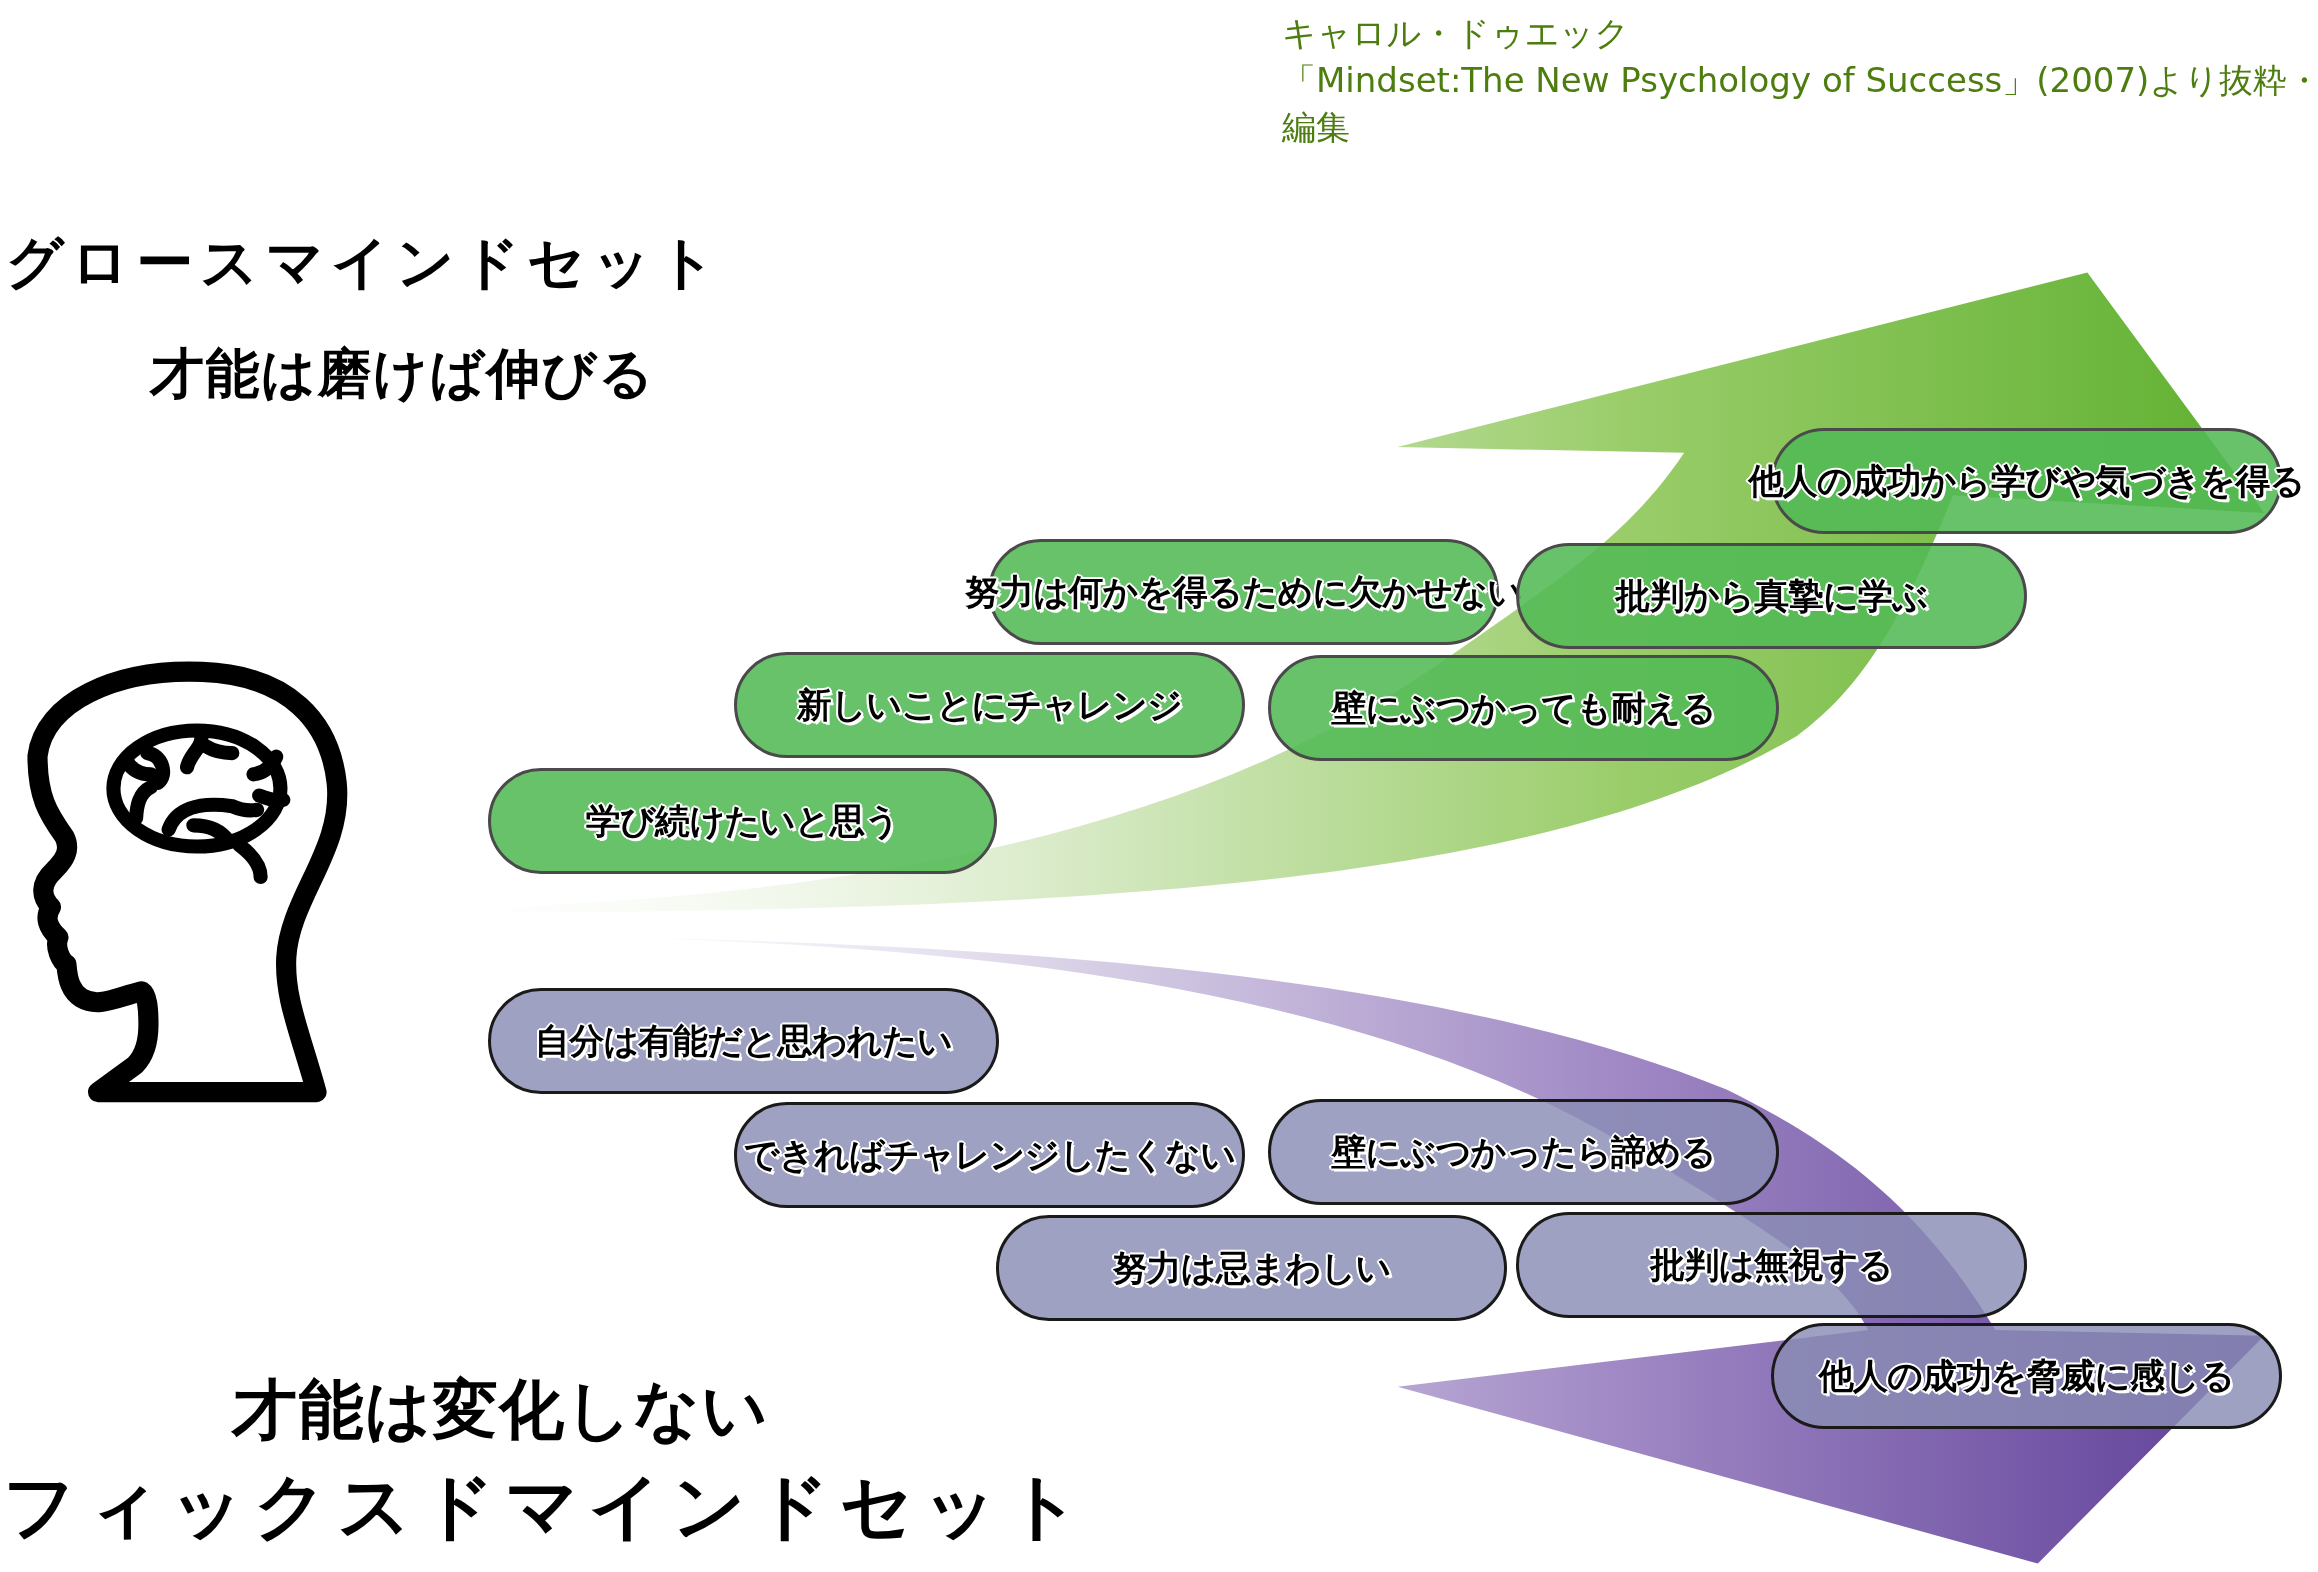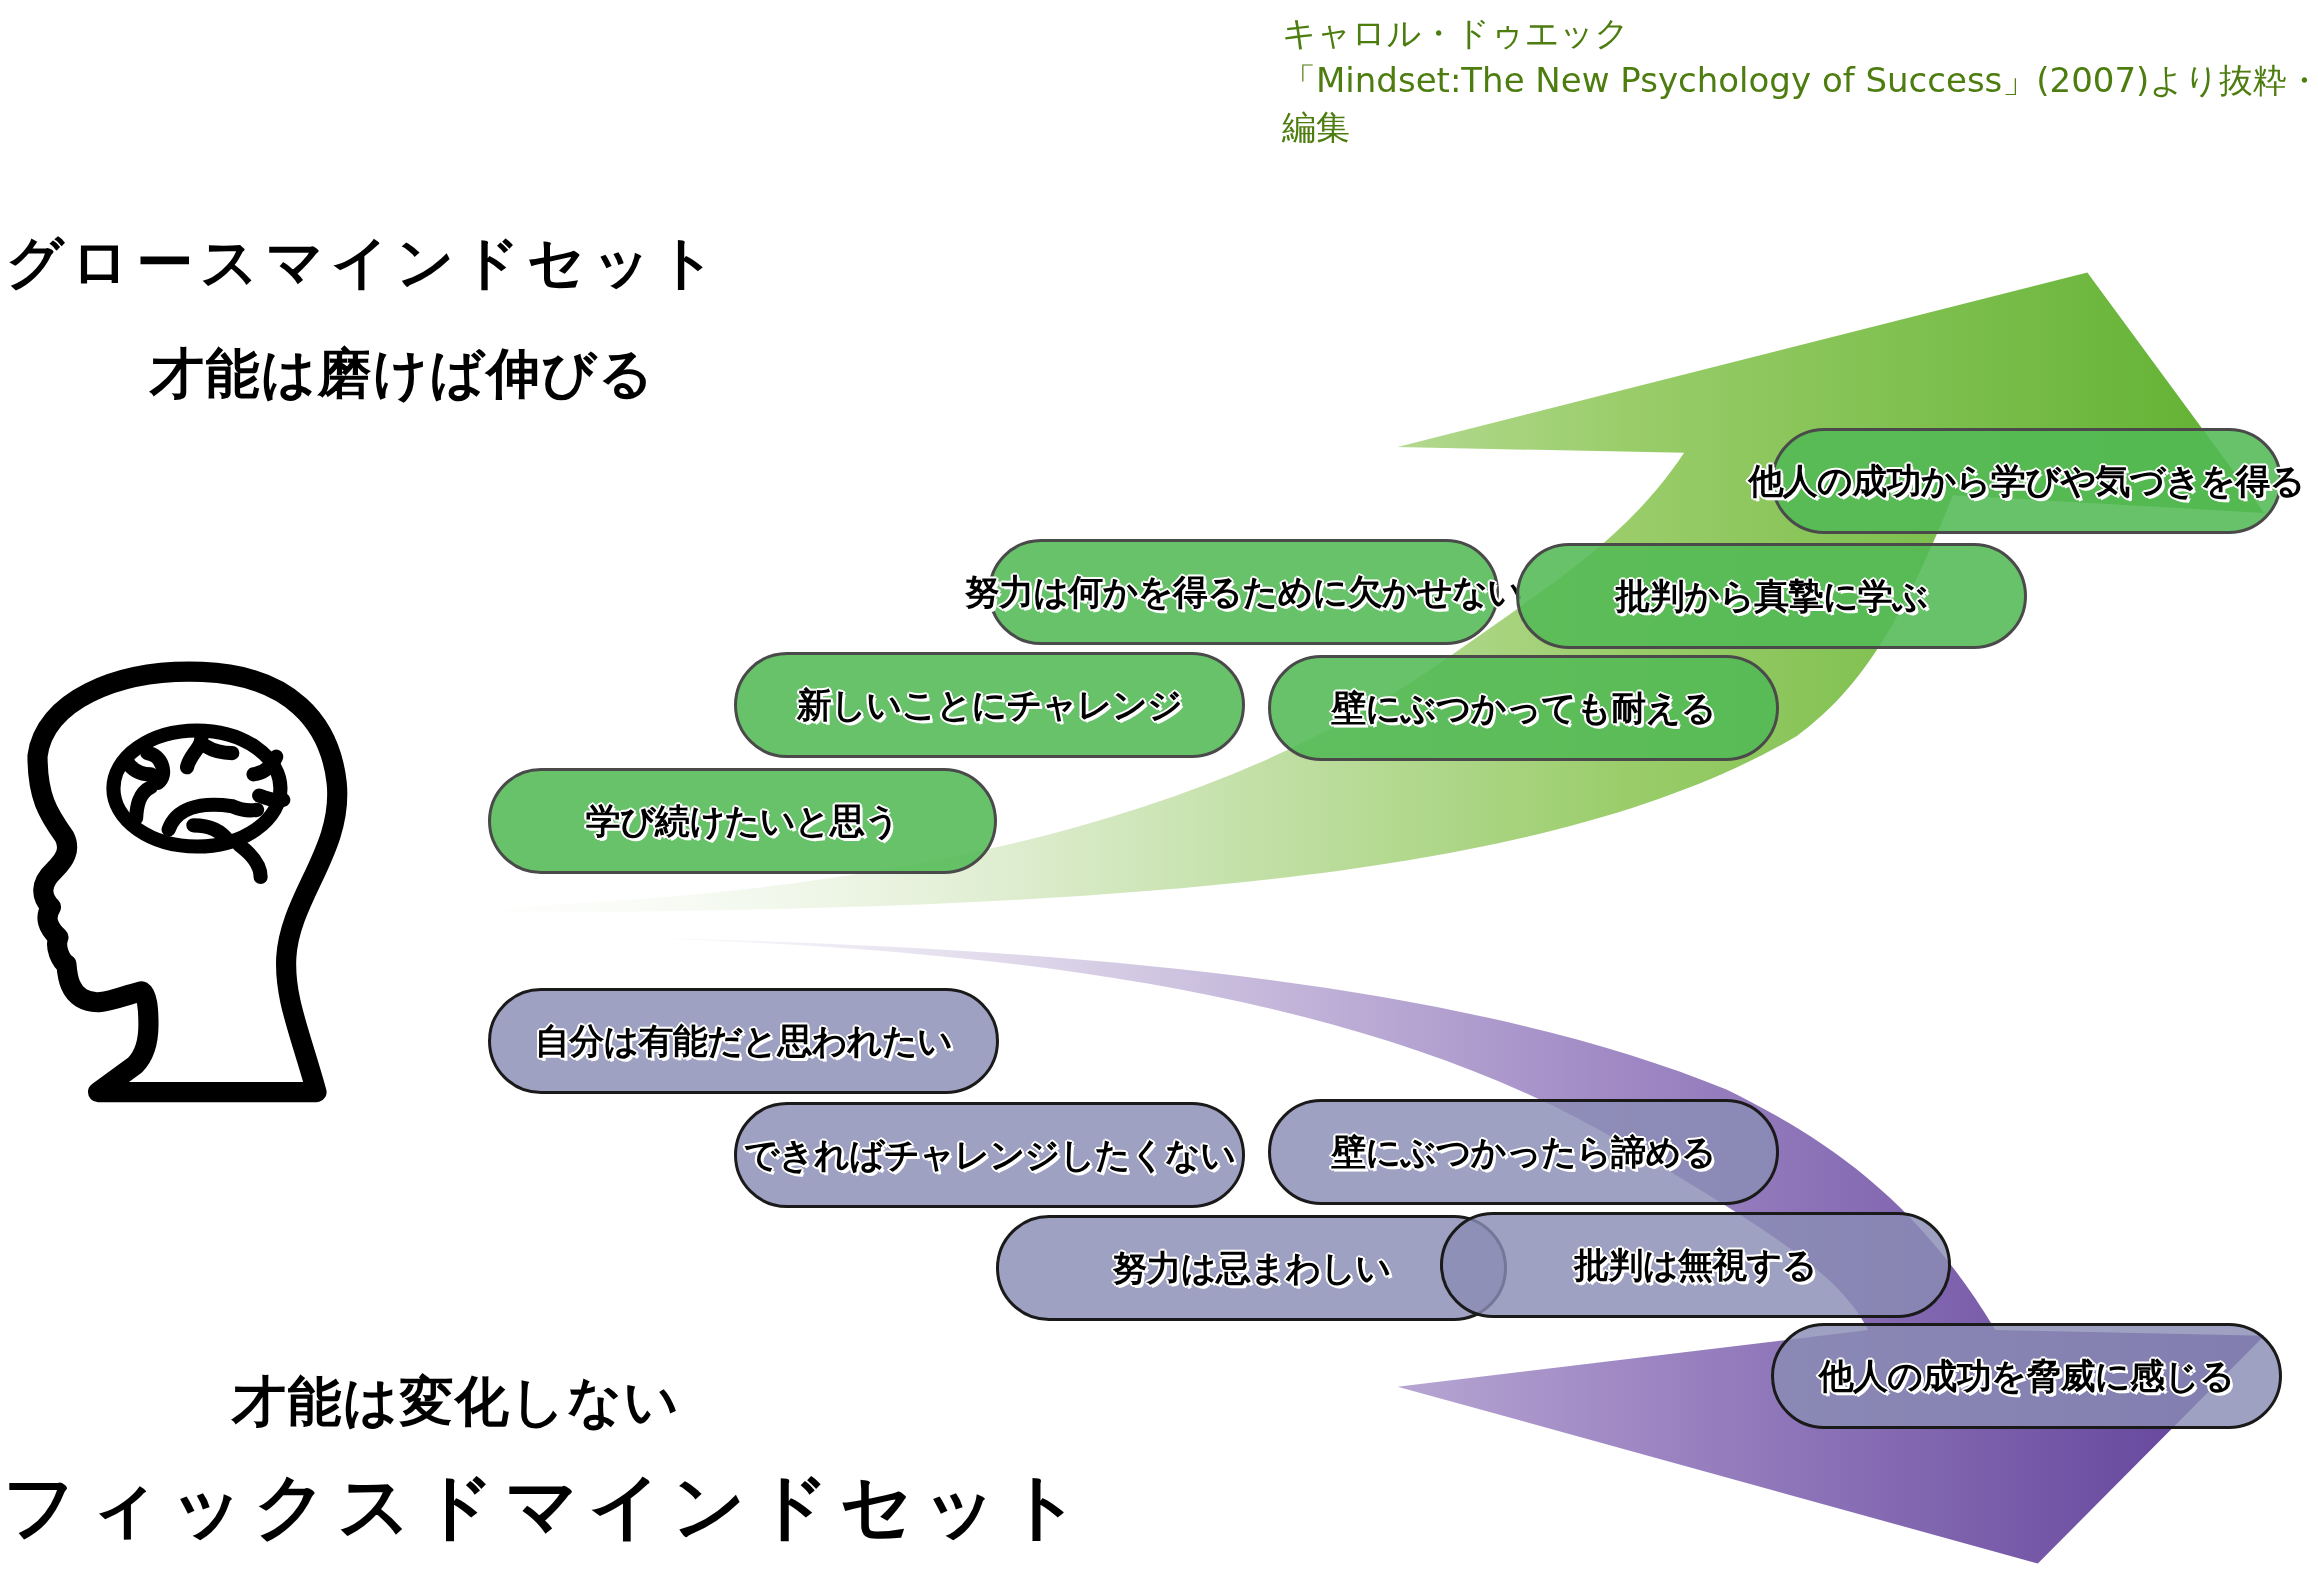--- a/index.html
+++ b/index.html
@@ -7,21 +7,21 @@
            font-family: "DejaVu Sans", "Liberation Sans", sans-serif; }
     #arrows { position: absolute; left: 0; top: 0; }
     .citation { position: absolute; left: 1258px; top: 10px; width: 1047px;
                 font-family: "DejaVu Sans", "Liberation Sans", sans-serif;
                 font-size: 34px; line-height: 47px; color: #4d7c0f; margin-left: 24px; }
     .citation div { white-space: nowrap; }
     .heading { position: absolute; font-weight: bold; color: #000; white-space: nowrap;
                font-family: "DejaVu Sans", "Liberation Sans", sans-serif; }
     .growth-title { left: 5.7px; top: 225px; font-size: 57px; letter-spacing: 7px; }
     .growth-sub { left: 150px; top: 338px; font-size: 54px; letter-spacing: 1.4px; }
-    .fixed-sub { left: 232px; top: 1366px; font-size: 54px; letter-spacing: 1.4px; }
+    .fixed-sub { left: 232px; top: 1366px; font-size: 65px; letter-spacing: 1.4px; }
     .fixed-title { left: 2.8px; top: 1459px; font-size: 72px; letter-spacing: 10px; }
     .head-icon { position: absolute; left: 20px; top: 654px; width: 368px; width: 368px; height: 453px; }
     .pill { position: absolute; height: 106px; border-radius: 53px / 53px;
             display: flex; align-items: center; justify-content: center;
             box-sizing: border-box; }
     .pill.green { background: rgba(82, 185, 85, 0.88); border: 3.5px solid #4a4a4a; }
     .pill.purple { background: rgba(138, 140, 180, 0.82); border: 3.5px solid #1a1a1a; }
     .pill span { font-weight: bold; font-size: 35px; color: #000; white-space: nowrap;
                  font-family: "DejaVu Sans", "Liberation Sans", sans-serif;
                  letter-spacing: -0.7px;
@@ -123,19 +123,19 @@
   </div>
 <div class="pill purple" style="left:734px;top:1102px;width:511px;">
     <span>できればチャレンジしたくない</span>
   </div>
 <div class="pill purple" style="left:1268px;top:1099px;width:511px;">
     <span>壁にぶつかったら諦める</span>
   </div>
 <div class="pill purple" style="left:996px;top:1215px;width:511px;">
     <span>努力は忌まわしい</span>
   </div>
-<div class="pill purple" style="left:1440px;top:1212px;width:511px;">
+<div class="pill purple" style="left:1516px;top:1212px;width:511px;">
     <span>批判は無視する</span>
   </div>
 <div class="pill purple" style="left:1771px;top:1323px;width:511px;">
     <span>他人の成功を脅威に感じる</span>
   </div>
 
 
 </body></html>

